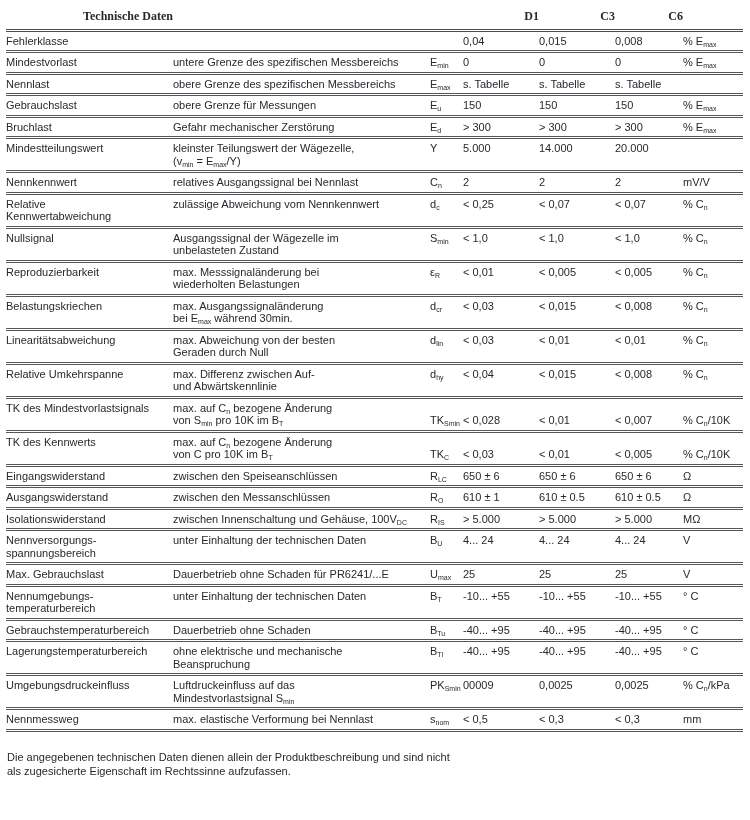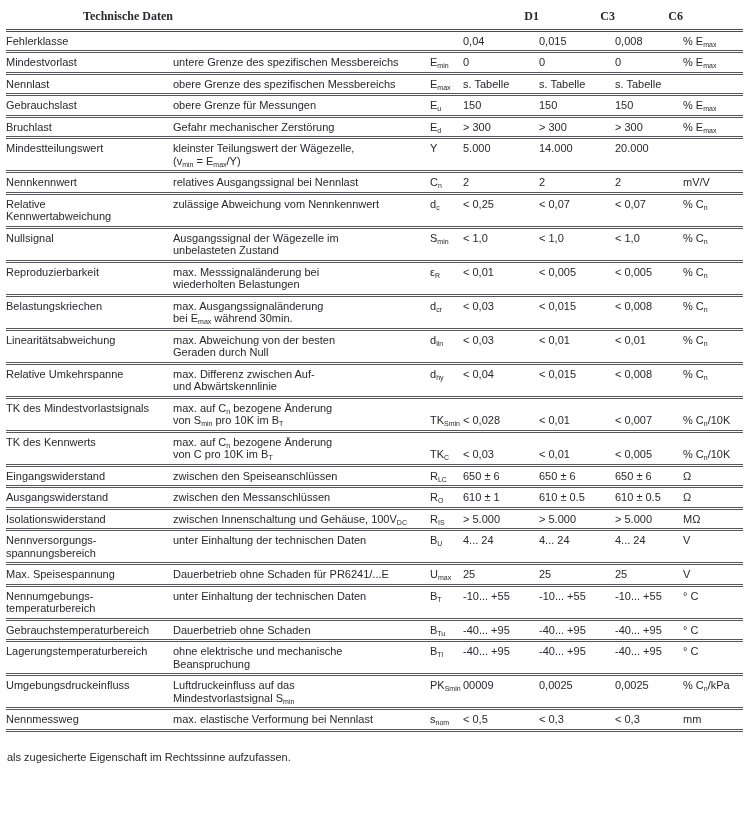--- a/index.html
+++ b/index.html
@@ -255,21 +255,21 @@
         <tr>
           <td>Nennversorgungs-<br>spannungsbereich</td>
           <td>unter Einhaltung der technischen Daten</td>
           <td>B<sub>U</sub></td>
           <td>4... 24</td>
           <td>4... 24</td>
           <td>4... 24</td>
           <td>V</td>
         </tr>
         <tr>
-          <td>Max. Speisespannung</td>
+          <td>Max. Gebrauchslast</td>
           <td>Dauerbetrieb ohne Schaden für PR6241/...E</td>
           <td>U<sub>max</sub></td>
           <td>25</td>
           <td>25</td>
           <td>25</td>
           <td>V</td>
         </tr>
         <tr>
           <td>Nennumgebungs-<br>temperaturbereich</td>
           <td>unter Einhaltung der technischen Daten</td>
@@ -312,16 +312,17 @@
           <td>s<sub>nom</sub></td>
           <td>&lt; 0,5</td>
           <td>&lt; 0,3</td>
           <td>&lt; 0,3</td>
           <td>mm</td>
         </tr>
       </tbody>
   </table>
 
   <div class="footnotes">
+    <div>Die angegebenen technischen Daten dienen allein der Produktbeschreibung und sind nicht</div>
     <div>als zugesicherte Eigenschaft im Rechtssinne aufzufassen.</div>
   </div>
 
 </div>
 
 </body></html>

